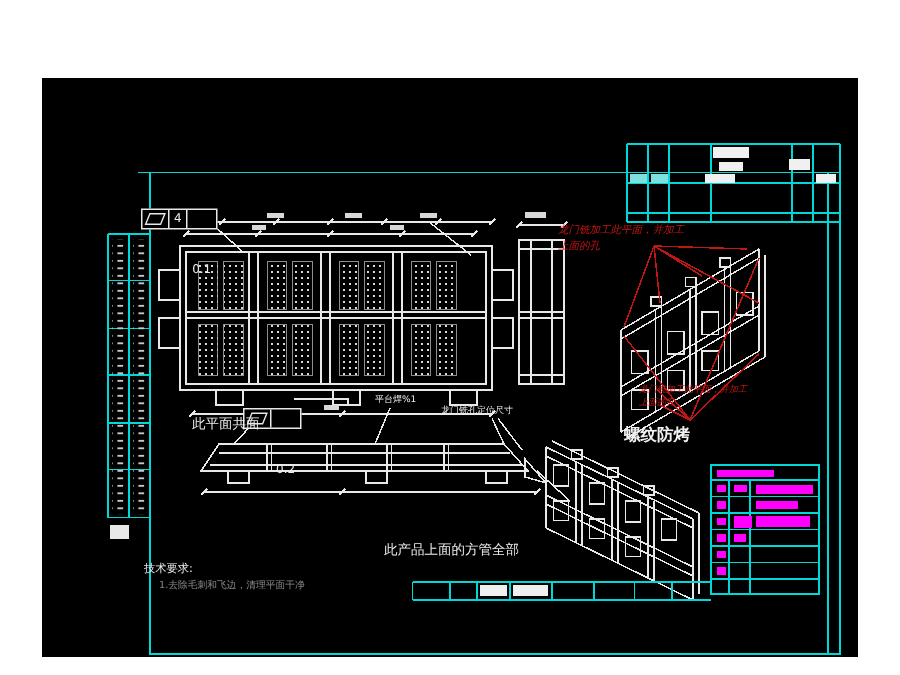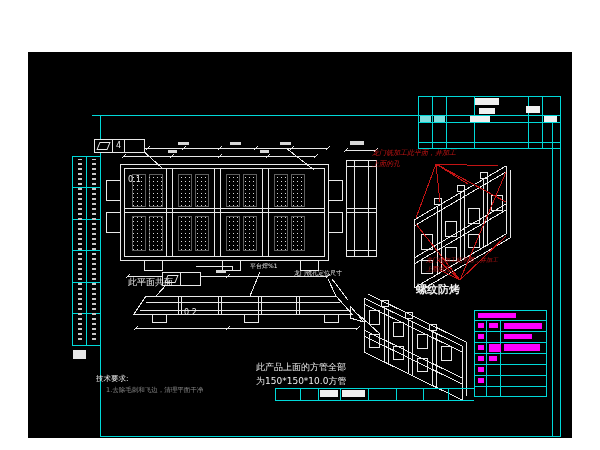--- a/index.html
+++ b/index.html
@@ -337,19 +337,18 @@
     <div>龙门铣加工此平面，并加工</div>
     <div>上面的孔</div>
   </div>
 
   <div class="txt note-white" style="left:388px;top:231px;font-size:11px;line-height:1.35;">
     <div>螺纹防烤</div>
   </div>
 
   <div class="txt" style="left:228px;top:297px;font-size:9px;line-height:1.5;margin-top:12px;">
     <div>此产品上面的方管全部</div>
-    <div>为150*150*10.0方管</div>
   </div>
 
   <div class="txt" style="left:68px;top:322px;font-size:7.5px;">技术要求:</div>
   <div class="txt" style="left:78px;top:334px;font-size:6.5px;opacity:.55;">1.去除毛刺和飞边，清理平面干净</div>
 
 </div>
 
 </body></html>

